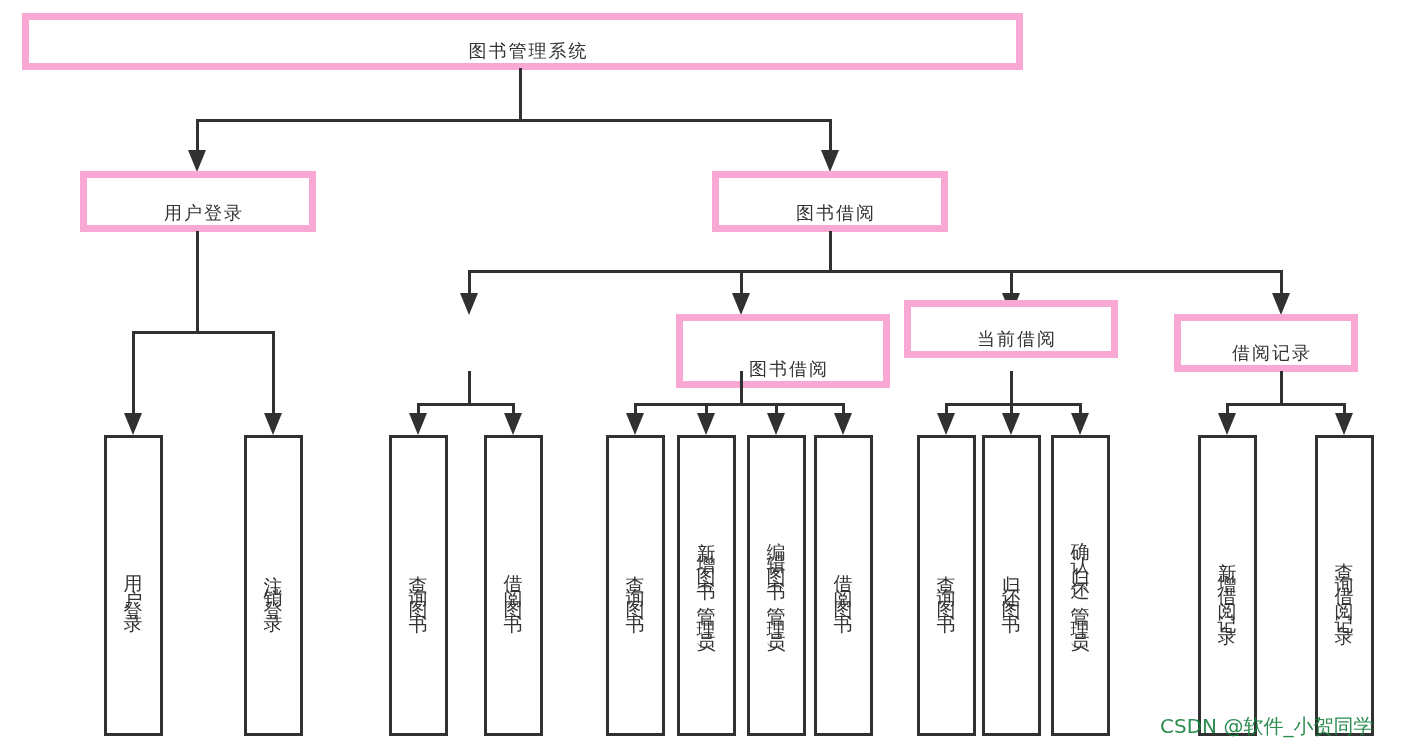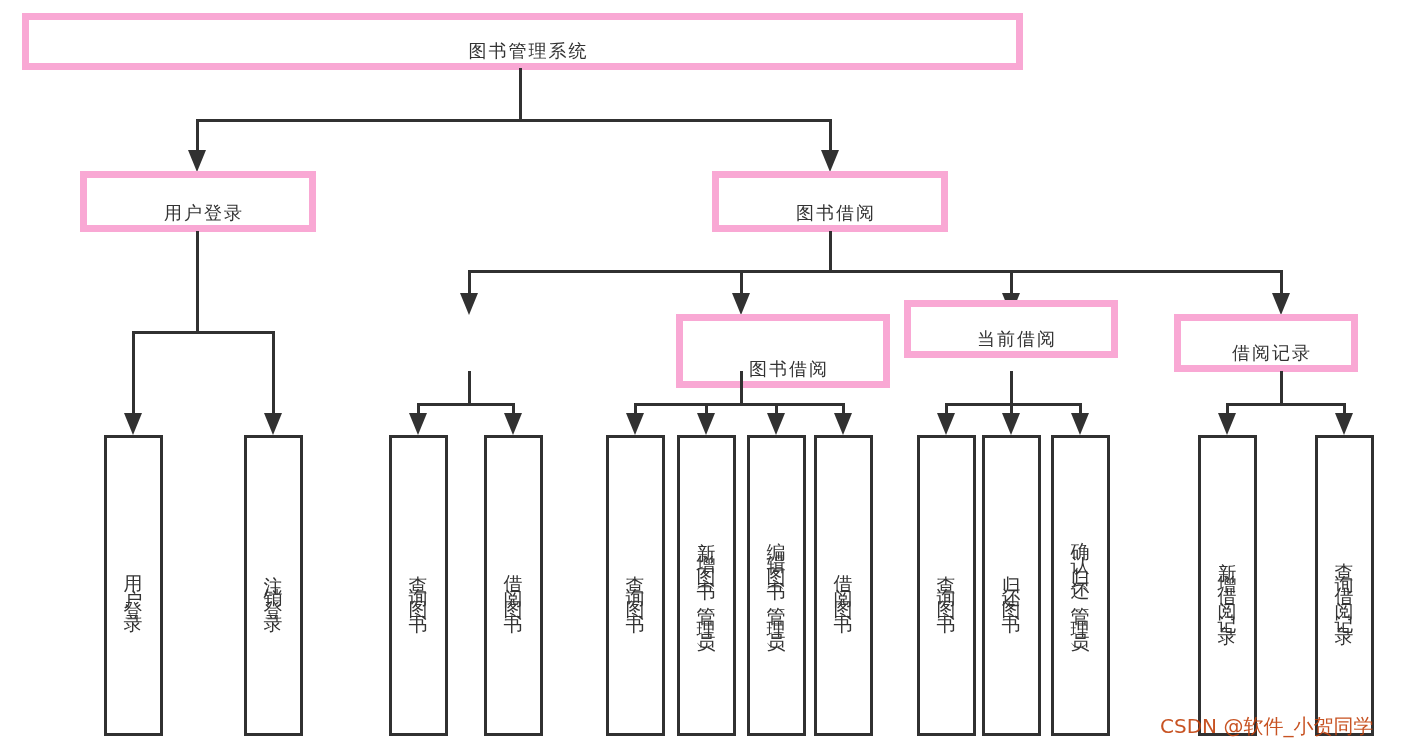--- a/index.html
+++ b/index.html
@@ -54,21 +54,21 @@
     width: 0; height: 0;
     border-left: 9px solid transparent;
     border-right: 9px solid transparent;
     border-top: 22px solid #313131;
   }
   .watermark {
     position: absolute;
     left: 1160px;
     top: 713px;
     font-size: 20px;
-    color: #c2410c;
+    color: #15803d;
     opacity: 0.9;
     z-index: 10;
     white-space: nowrap;
   }
 </style>
 </head>
 <body>
 
 <div class="canvas">
 

